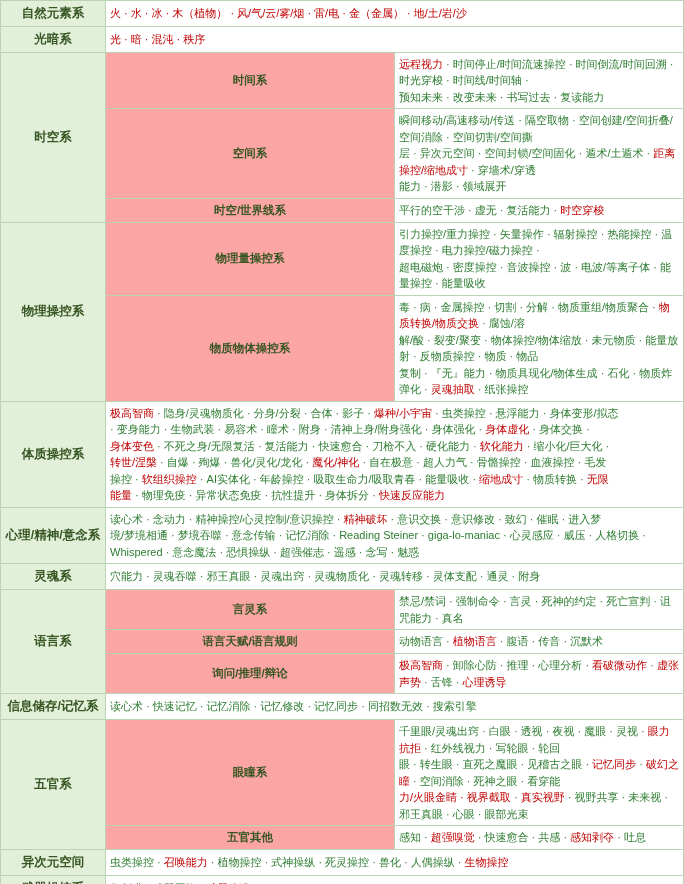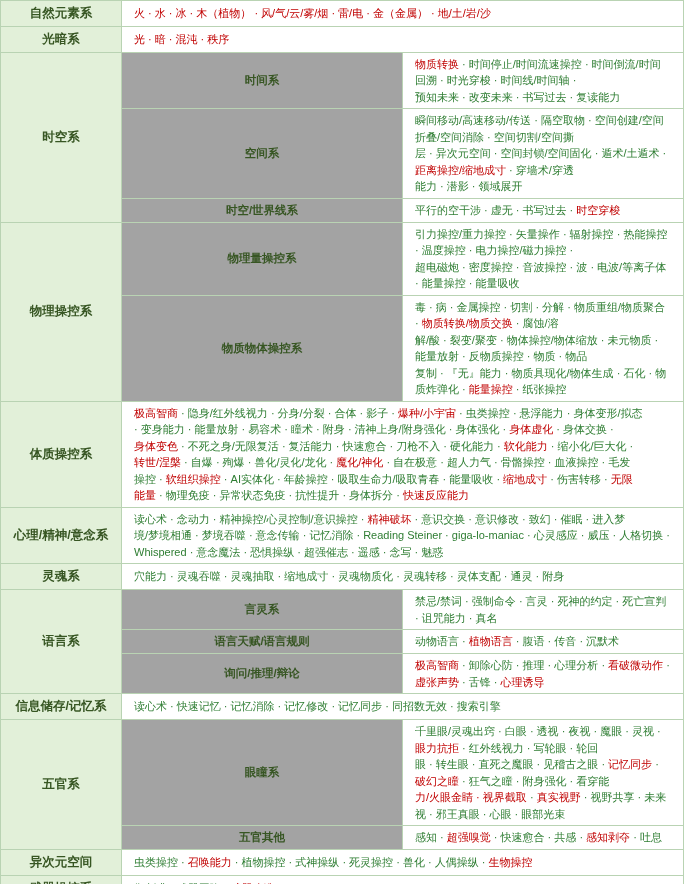--- a/index.html
+++ b/index.html
@@ -1,21 +1,21 @@
 <!DOCTYPE html>
 <html><head>
 <meta charset="utf-8">
 <style>
   html,body{margin:0;padding:0;background:#ffffff;}
   body{font-family:"Liberation Sans","DejaVu Sans",sans-serif;}
   #sheet{width:684px;}
   table{border-collapse:collapse;width:684px;table-layout:fixed;}
-  td{border:1px solid #b9d3b3;vertical-align:middle;padding:3px 12px;font-size:11px;line-height:1.5;}
+  td{border:1px solid #b9d3b3;vertical-align:middle;padding:3px 4px;font-size:11px;line-height:1.5;}
   td.cat{background:#e2f0d9;text-align:center;font-weight:bold;color:#375623;font-size:12.5px;width:96px;}
-  td.sub{background:#a3a3a3;text-align:center;font-weight:bold;color:#375623;font-size:11.5px;width:84px;}
+  td.sub{background:#fca5a5;text-align:center;font-weight:bold;color:#375623;font-size:11.5px;width:84px;}
   td.body{background:#ffffff;color:#222;margin-top:13px;}
   .g{color:#2e7d32;}
   .r{color:#c00000;}
 </style>
 </head>
 <body>
 
 <div id="sheet">
   <table>
     <tbody id="tbody">
@@ -28,77 +28,77 @@
         <tr>
           <td class="cat" rowspan="1">光暗系</td>
           <td class="body" colspan="2">
             <div><span class="r">光 · 暗 · 混沌 · 秩序</span></div>
           </td>
         </tr>
         <tr>
           <td class="cat" rowspan="3">时空系</td>
           <td class="sub">时间系</td>
           <td class="body">
-            <div><span class="r">物质转换</span><span class="g"> · 时间停止/时间流速操控 · 时间倒流/时间回溯 · 时光穿梭 · 时间线/时间轴 ·</span></div>
+            <div><span class="r">远程视力</span><span class="g"> · 时间停止/时间流速操控 · 时间倒流/时间回溯 · 时光穿梭 · 时间线/时间轴 ·</span></div>
             <div><span class="g">预知未来 · 改变未来 · 书写过去 · 复读能力</span></div>
           </td>
         </tr>
         <tr>
           <td class="sub">空间系</td>
           <td class="body">
             <div><span class="g">瞬间移动/高速移动/传送 · 隔空取物 · 空间创建/空间折叠/空间消除 · 空间切割/空间撕</span></div>
             <div><span class="g">层 · 异次元空间 · 空间封锁/空间固化 · 遁术/土遁术 · </span><span class="r">距离操控/缩地成寸</span><span class="g"> · 穿墙术/穿透</span></div>
             <div><span class="g">能力 · 潜影 · 领域展开</span></div>
           </td>
         </tr>
         <tr>
           <td class="sub">时空/世界线系</td>
           <td class="body">
-            <div><span class="g">平行的空干涉 · 虚无 · 书写过去 · </span><span class="r">时空穿梭</span></div>
+            <div><span class="g">平行的空干涉 · 虚无 · 复活能力 · </span><span class="r">时空穿梭</span></div>
           </td>
         </tr>
         <tr>
           <td class="cat" rowspan="2">物理操控系</td>
           <td class="sub">物理量操控系</td>
           <td class="body">
             <div><span class="g">引力操控/重力操控 · 矢量操作 · 辐射操控 · 热能操控 · 温度操控 · 电力操控/磁力操控 ·</span></div>
             <div><span class="g">超电磁炮 · 密度操控 · 音波操控 · 波 · 电波/等离子体 · 能量操控 · 能量吸收</span></div>
           </td>
         </tr>
         <tr>
           <td class="sub">物质物体操控系</td>
           <td class="body">
             <div><span class="g">毒 · 病 · 金属操控 · 切割 · 分解 · 物质重组/物质聚合 · </span><span class="r">物质转换/物质交换</span><span class="g"> · 腐蚀/溶</span></div>
             <div><span class="g">解/酸 · 裂变/聚变 · 物体操控/物体缩放 · 未元物质 · 能量放射 · 反物质操控 · 物质 · 物品</span></div>
-            <div><span class="g">复制 · 『无』能力 · 物质具现化/物体生成 · 石化 · 物质炸弹化 · </span><span class="r">能量操控</span><span class="g"> · 纸张操控</span></div>
+            <div><span class="g">复制 · 『无』能力 · 物质具现化/物体生成 · 石化 · 物质炸弹化 · </span><span class="r">灵魂抽取</span><span class="g"> · 纸张操控</span></div>
           </td>
         </tr>
         <tr>
           <td class="cat" rowspan="1">体质操控系</td>
           <td class="body" colspan="2">
-            <div><span class="r">极高智商</span><span class="g"> · 隐身/红外线视力 · 分身/分裂 · 合体 · 影子 · </span><span class="r">爆种/小宇宙</span><span class="g"> · 虫类操控 · 悬浮能力 · 身体变形/拟态</span></div>
-            <div><span class="g">· 变身能力 · 能量放射 · 易容术 · 瞳术 · 附身 · 清神上身/附身强化 · 身体强化 · </span><span class="r">身体虚化</span><span class="g"> · 身体交换 ·</span></div>
+            <div><span class="r">极高智商</span><span class="g"> · 隐身/灵魂物质化 · 分身/分裂 · 合体 · 影子 · </span><span class="r">爆种/小宇宙</span><span class="g"> · 虫类操控 · 悬浮能力 · 身体变形/拟态</span></div>
+            <div><span class="g">· 变身能力 · 生物武装 · 易容术 · 瞳术 · 附身 · 清神上身/附身强化 · 身体强化 · </span><span class="r">身体虚化</span><span class="g"> · 身体交换 ·</span></div>
             <div><span class="r">身体变色</span><span class="g"> · 不死之身/无限复活 · 复活能力 · 快速愈合 · 刀枪不入 · 硬化能力 · </span><span class="r">软化能力</span><span class="g"> · 缩小化/巨大化 ·</span></div>
             <div><span class="r">转世/涅槃</span><span class="g"> · 自爆 · 殉爆 · 兽化/灵化/龙化 · </span><span class="r">魔化/神化</span><span class="g"> · 自在极意 · 超人力气 · 骨骼操控 · 血液操控 · 毛发</span></div>
-            <div><span class="g">操控 · </span><span class="r">软组织操控</span><span class="g"> · AI实体化 · 年龄操控 · 吸取生命力/吸取青春 · 能量吸收 · </span><span class="r">缩地成寸</span><span class="g"> · 伤害转移 · </span><span class="r">无限</span></div>
+            <div><span class="g">操控 · </span><span class="r">软组织操控</span><span class="g"> · AI实体化 · 年龄操控 · 吸取生命力/吸取青春 · 能量吸收 · </span><span class="r">缩地成寸</span><span class="g"> · 物质转换 · </span><span class="r">无限</span></div>
             <div><span class="r">能量</span><span class="g"> · 物理免疫 · 异常状态免疫 · 抗性提升 · 身体拆分 · </span><span class="r">快速反应能力</span></div>
           </td>
         </tr>
         <tr>
           <td class="cat" rowspan="1">心理/精神/意念系</td>
           <td class="body" colspan="2">
             <div><span class="g">读心术 · 念动力 · 精神操控/心灵控制/意识操控 · </span><span class="r">精神破坏</span><span class="g"> · 意识交换 · 意识修改 · 致幻 · 催眠 · 进入梦</span></div>
             <div><span class="g">境/梦境相通 · 梦境吞噬 · 意念传输 · 记忆消除 · Reading Steiner · giga-lo-maniac · 心灵感应 · 威压 · 人格切换 ·</span></div>
             <div><span class="g">Whispered · 意念魔法 · 恐惧操纵 · 超强催志 · 遥感 · 念写 · 魅惑</span></div>
           </td>
         </tr>
         <tr>
           <td class="cat" rowspan="1">灵魂系</td>
           <td class="body" colspan="2">
-            <div><span class="g">穴能力 · 灵魂吞噬 · 灵魂抽取 · 缩地成寸 · 灵魂物质化 · 灵魂转移 · 灵体支配 · 通灵 · 附身</span></div>
+            <div><span class="g">穴能力 · 灵魂吞噬 · 邪王真眼 · 灵魂出窍 · 灵魂物质化 · 灵魂转移 · 灵体支配 · 通灵 · 附身</span></div>
           </td>
         </tr>
         <tr>
           <td class="cat" rowspan="3">语言系</td>
           <td class="sub">言灵系</td>
           <td class="body">
             <div><span class="g">禁忌/禁词 · 强制命令 · 言灵 · 死神的约定 · 死亡宣判 · 诅咒能力 · 真名</span></div>
           </td>
         </tr>
         <tr>
@@ -117,21 +117,21 @@
           <td class="cat" rowspan="1">信息储存/记忆系</td>
           <td class="body" colspan="2">
             <div><span class="g">读心术 · 快速记忆 · 记忆消除 · 记忆修改 · 记忆同步 · 同招数无效 · 搜索引擎</span></div>
           </td>
         </tr>
         <tr>
           <td class="cat" rowspan="2">五官系</td>
           <td class="sub">眼瞳系</td>
           <td class="body">
             <div><span class="g">千里眼/灵魂出窍 · 白眼 · 透视 · 夜视 · 魔眼 · 灵视 · </span><span class="r">眼力抗拒</span><span class="g"> · 红外线视力 · 写轮眼 · 轮回</span></div>
-            <div><span class="g">眼 · 转生眼 · 直死之魔眼 · 见稽古之眼 · </span><span class="r">记忆同步</span><span class="g"> · </span><span class="r">破幻之瞳</span><span class="g"> · 狂气之瞳 · 附身强化 · 看穿能</span></div>
+            <div><span class="g">眼 · 转生眼 · 直死之魔眼 · 见稽古之眼 · </span><span class="r">记忆同步</span><span class="g"> · </span><span class="r">破幻之瞳</span><span class="g"> · 空间消除 · 死神之眼 · 看穿能</span></div>
             <div><span class="r">力/火眼金睛 · </span><span class="r">视界截取</span><span class="g"> · </span><span class="r">真实视野</span><span class="g"> · 视野共享 · 未来视 · 邪王真眼 · 心眼 · 眼部光束</span></div>
           </td>
         </tr>
         <tr>
           <td class="sub">五官其他</td>
           <td class="body">
             <div><span class="g">感知 · </span><span class="r">超强嗅觉</span><span class="g"> · 快速愈合 · 共感 · </span><span class="r">感知剥夺</span><span class="g"> · 吐息</span></div>
           </td>
         </tr>
         <tr>

